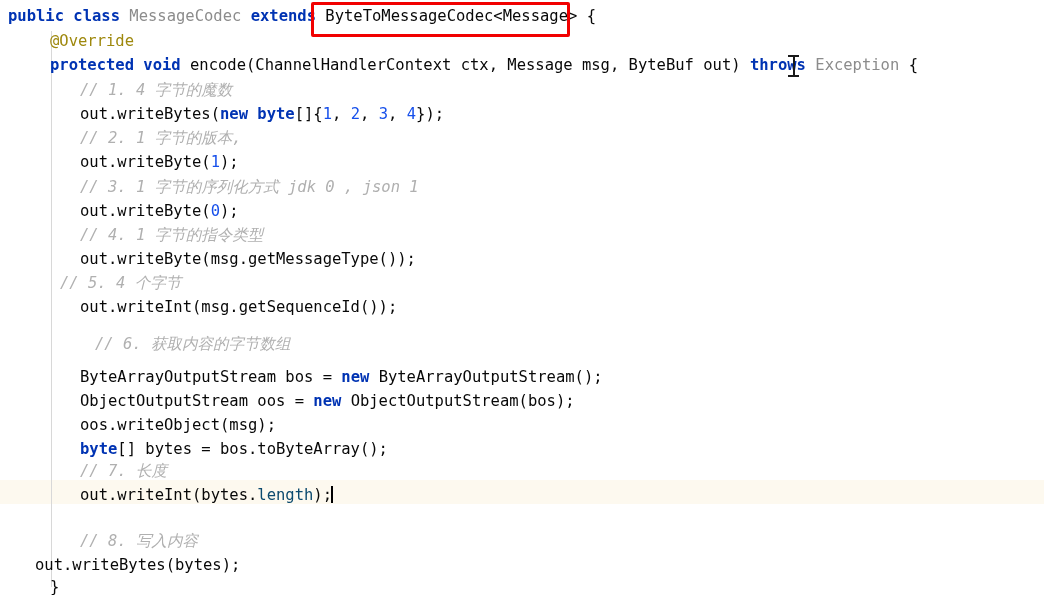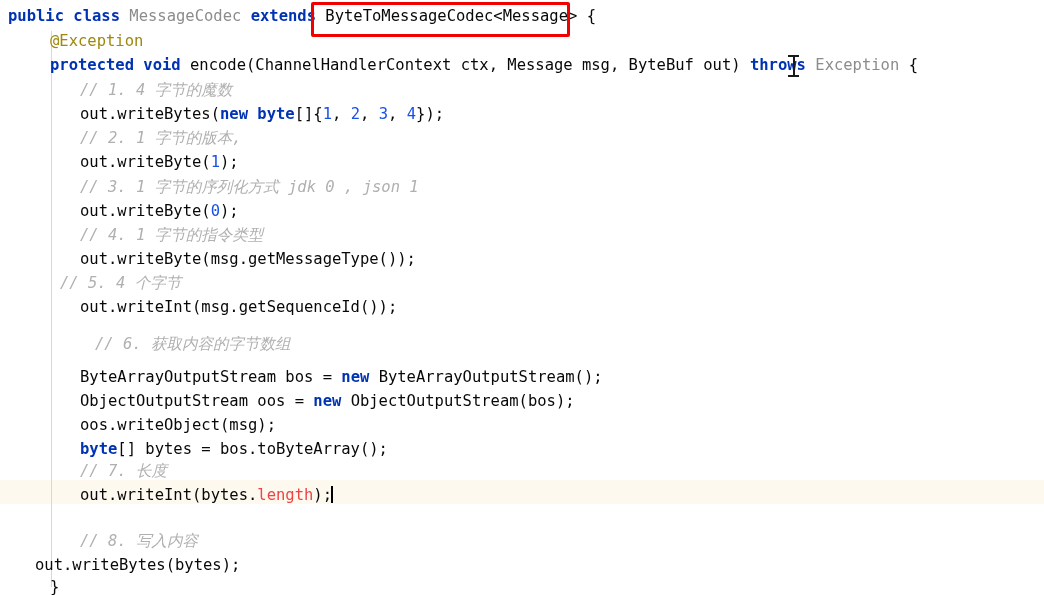--- a/index.html
+++ b/index.html
@@ -61,21 +61,21 @@
     box-sizing: border-box;
   }
 
   
   .kw   { color: #0033b3; font-weight: bold; }
   .num  { color: #1750eb; }
   .cls  { color: #8c8c8c; }
   .plain{ color: #080808; }
   .anno { color: #9e880d; }
   .cmt  { color: #b0b0b0; font-style: italic; }
-  .fld  { color: #ef4444; }
+  .fld  { color: #0c4a6e; }
   .mth  { color: #080808; }
 
   
   .caret {
     display: inline-block;
     width: 2px;
     height: 17px;
     background: #000000;
     vertical-align: -3px;
     margin-left: -1px;
@@ -112,21 +112,21 @@
 <div id="editor">
 
   <div class="line-highlight" style="top:480px;"></div>
 
   <div class="indent-guide" style="left:51px; top:31px; height:556px;"></div>
 
   <div class="code">
 
     <div class="ln" style="position:absolute; top:4px;"><span class="kw">public</span> <span class="kw">class</span> <span class="cls">MessageCodec</span> <span class="kw">extends</span> <span class="plain">ByteToMessageCodec&lt;Message&gt;</span> <span class="plain">{</span></div>
 
-    <div class="ln" style="position:absolute; top:29px; padding-left:50px;"><span class="anno">@Exception</span></div>
+    <div class="ln" style="position:absolute; top:29px; padding-left:50px;"><span class="anno">@Override</span></div>
 
     <div class="ln" style="position:absolute; top:53px; padding-left:50px;"><span class="kw">protected</span> <span class="kw">void</span> <span class="mth">encode</span><span class="plain">(ChannelHandlerContext ctx, Message msg, ByteBuf out)</span> <span class="kw">throws</span> <span class="cls">Exception</span> <span class="plain">{</span></div>
 
     <div class="ln" style="position:absolute; top:78px; padding-left:80px;"><span class="cmt">// 1. 4 字节的魔数</span></div>
 
     <div class="ln" style="position:absolute; top:102px; padding-left:80px;"><span class="plain">out.writeBytes(</span><span class="kw">new</span> <span class="kw">byte</span><span class="plain">[]{</span><span class="num">1</span><span class="plain">, </span><span class="num">2</span><span class="plain">, </span><span class="num">3</span><span class="plain">, </span><span class="num">4</span><span class="plain">});</span></div>
 
     <div class="ln" style="position:absolute; top:126px; padding-left:80px;"><span class="cmt">// 2. 1 字节的版本,</span></div>
 
     <div class="ln" style="position:absolute; top:150px; padding-left:80px;"><span class="plain">out.writeByte(</span><span class="num">1</span><span class="plain">);</span></div>

